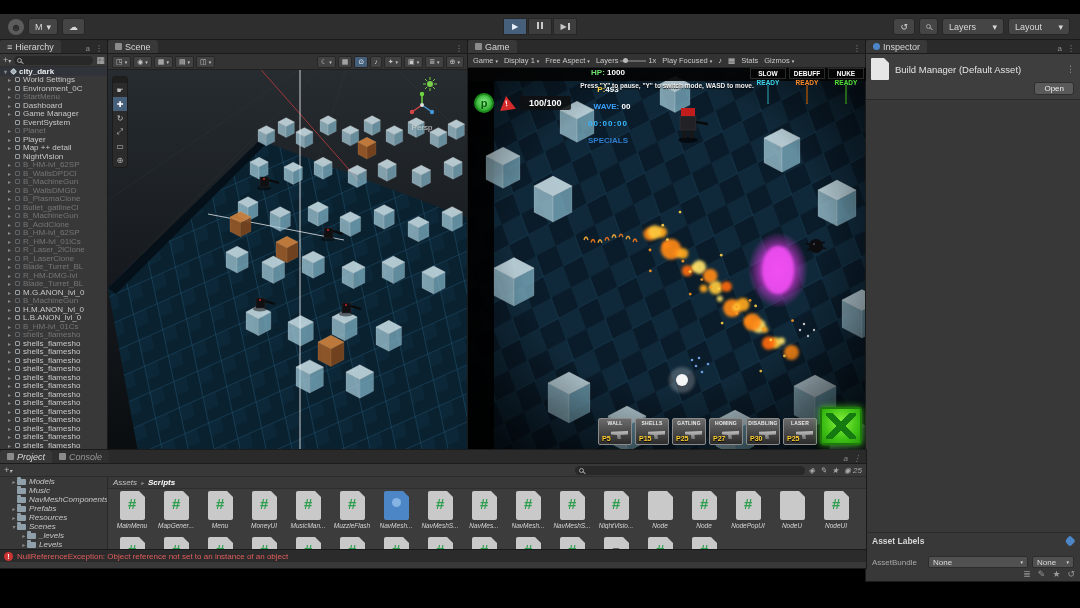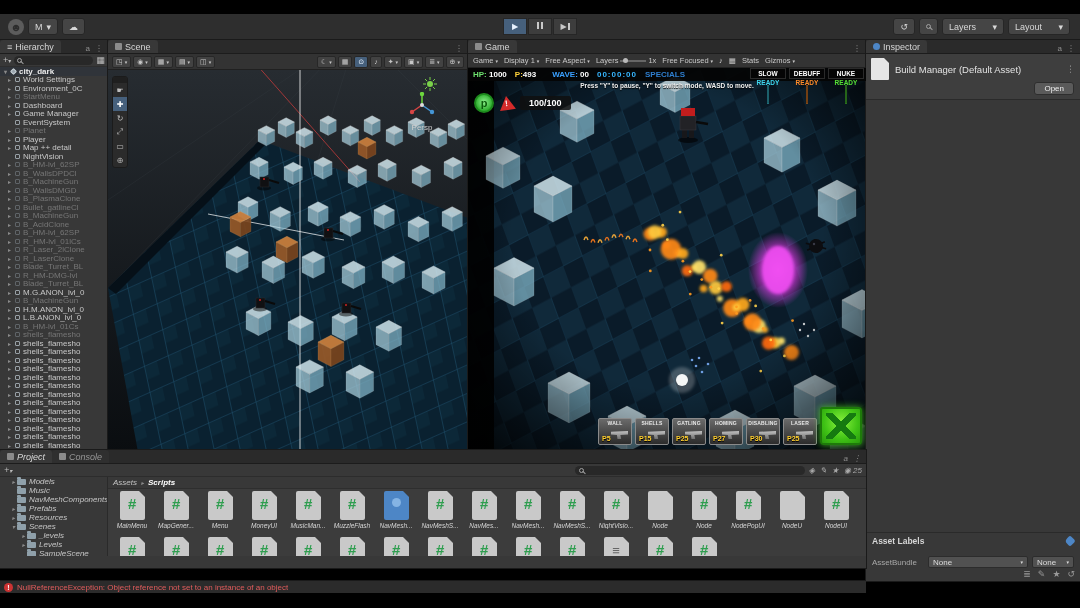--- a/index.html
+++ b/index.html
@@ -52,21 +52,21 @@
   .toolpal .tpb.on{background:#46607c;color:#fff;}
   .gizmo{position:absolute;right:26px;top:52px;width:40px;text-align:center;z-index:5;}
   .gizmo .glabel{font-size:8px;color:#cfcfcf;margin-top:1px;}
   
   .gpanel{left:468px;top:40px;width:398px;height:410px;}
   .gctrl{height:14px;background:#333;border-bottom:1px solid #202020;display:flex;align-items:center;gap:6px;padding:0 5px;font-size:7.5px;color:#c9c9c9;white-space:nowrap;}
   .gctrl .gc{display:flex;align-items:center;gap:2px;}
   .slider{width:26px;height:2px;background:#666;position:relative;display:inline-block;}
   .slider::after{content:"";position:absolute;left:3px;top:-2px;width:5px;height:5px;border-radius:50%;background:#b9b9b9;}
   .game-render{position:absolute;left:0;top:28px;right:0;bottom:0;background:#000;overflow:hidden;}
-  .hud-top{position:absolute;top:0;left:0;right:118px;height:13px;background:rgba(4,4,4,.93);display:flex;align-items:center;font-weight:bold;font-size:8px;gap:8px;padding:0 5px;z-index:4;white-space:nowrap;}
+  .hud-top{position:absolute;top:0;left:0;right:118px;height:13px;background:rgba(4,4,4,.93);display:flex;align-items:center;font-weight:bold;font-size:8px;gap:8px;padding:0 5px;z-index:4;white-space:nowrap;flex-direction:column;}
   .hud-hp{color:#6de06d;}.hud-p{color:#ffd23a;}
   .hud-val{color:#fff;}
   .hud-wave{color:#3aa0ff;margin-left:8px;}
   .hud-timer{color:#37b6ff;letter-spacing:1px;}
   .hud-spec{color:#2f7fd0;}
   .hud-topbg{position:absolute;top:0;right:0;width:118px;height:13px;background:rgba(4,4,4,.93);z-index:3;}
   .specials{position:absolute;top:0;right:2px;display:flex;gap:3px;z-index:5;}
   .sp{width:36px;text-align:center;}
   .sp .n{display:block;font-size:6.5px;font-weight:bold;color:#fff;background:#050505;border:1px solid #2a2a2a;padding:1px 0;}
   .sp .s{display:block;font-size:6.5px;font-weight:bold;}
@@ -122,21 +122,21 @@
   .fico::before{content:"";position:absolute;top:0;right:0;border-top:6px solid #3c3c3c;border-left:6px solid transparent;}
   .fitem .flbl{font-size:6.5px;color:#d6d6d6;margin-top:2px;max-width:42px;overflow:hidden;white-space:nowrap;}
   .v-cs .fico::after{content:"#";position:absolute;left:0;right:0;top:4px;text-align:center;font-size:15px;font-weight:bold;color:#2e9e4f;}
   .v-pz .fico{background:#4d86c6;}
   .v-pz .fico::after{content:"";position:absolute;left:8px;top:7px;width:9px;height:9px;border-radius:50%;background:#85b4e4;}
   .v-lines .fico::after{content:"≡";position:absolute;left:0;right:0;top:6px;text-align:center;font-size:13px;color:#666;}
   .grid-row2{position:absolute;left:0;right:0;top:58px;height:26px;overflow:hidden;}
   .pathbar{position:absolute;left:108px;right:0;bottom:0;height:12px;background:#2e2e2e;border-top:1px solid #232323;display:flex;align-items:center;gap:4px;padding:0 4px;font-size:8px;color:#c9c9c9;}
   .minidoc{width:6px;height:8px;background:#ddd;border-radius:1px;flex:none;}
   
-  .statusbar{position:absolute;left:0;top:580px;width:866px;height:13px;background:#2b2b2b;border-top:1px solid #1a1a1a;display:flex;align-items:center;gap:4px;padding:0 4px;}
+  .statusbar{position:absolute;left:0;top:549px;width:866px;height:13px;background:#2b2b2b;border-top:1px solid #1a1a1a;display:flex;align-items:center;gap:4px;padding:0 4px;}
   .errico{width:9px;height:9px;border-radius:50%;background:#c33;color:#fff;font-size:7px;text-align:center;line-height:9px;font-weight:bold;flex:none;}
   .errtext{font-size:8px;color:#e05c5c;white-space:nowrap;overflow:hidden;}
 </style>
 </head>
 <body>
 
 <div class="stage">
 
   <div class="topbar">
     <div class="tb-left">
@@ -772,21 +772,21 @@
       <span class="gc">
           <span>Free Aspect</span>
           <span style="font-size:5px">▾</span>
         </span>
       <span class="gc">
           <span>Layers</span>
           <span class="slider"></span>
           <span>1x</span>
         </span>
       <span class="gc">
-          <span>Free Focused</span>
+          <span>Play Focused</span>
           <span style="font-size:5px">▾</span>
         </span>
       <span class="gc">
           <span>♪</span>
         </span>
       <span class="gc">
           <span>▦</span>
         </span>
       <span class="gc">
           <span>Stats</span>

